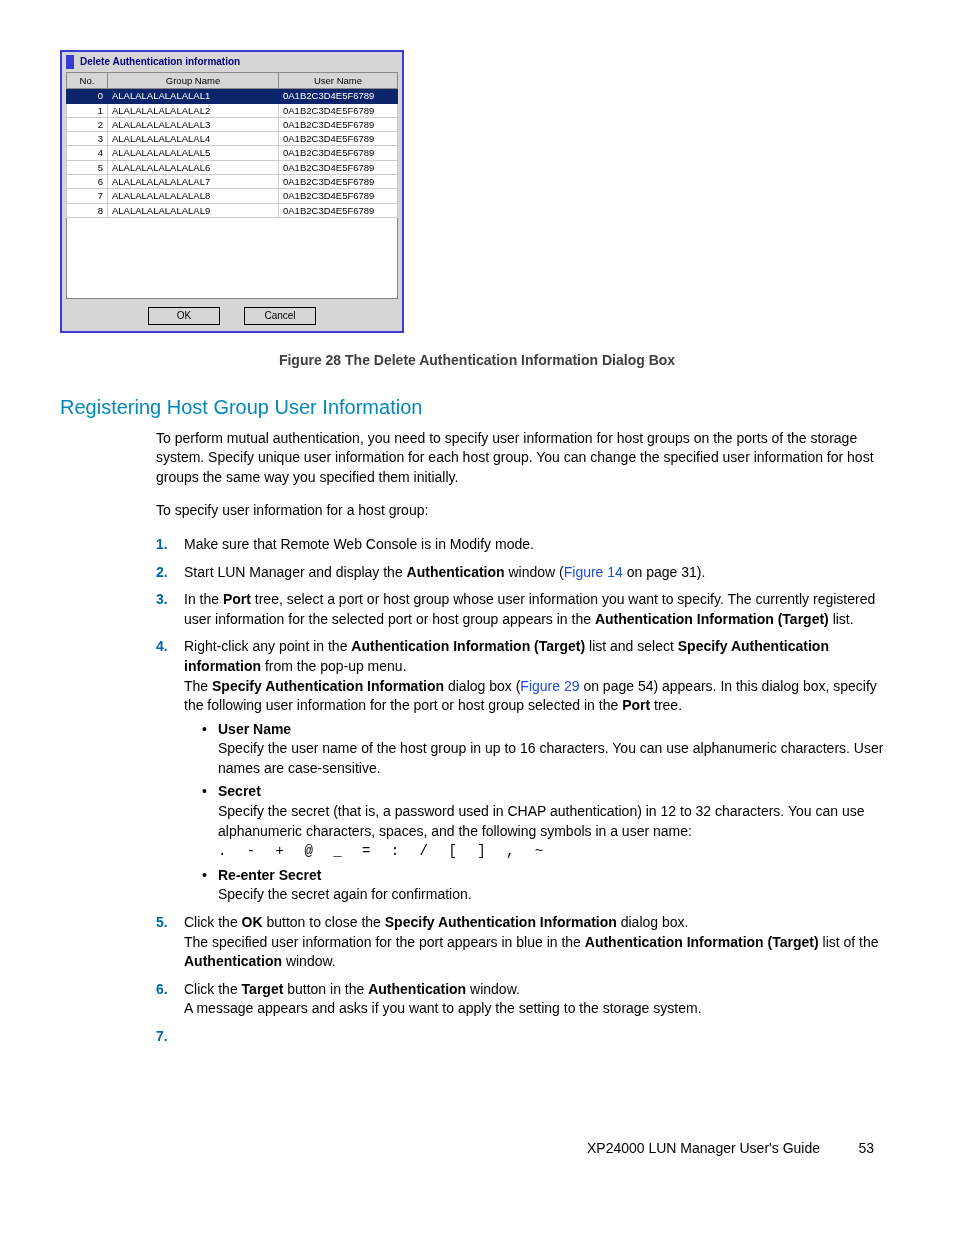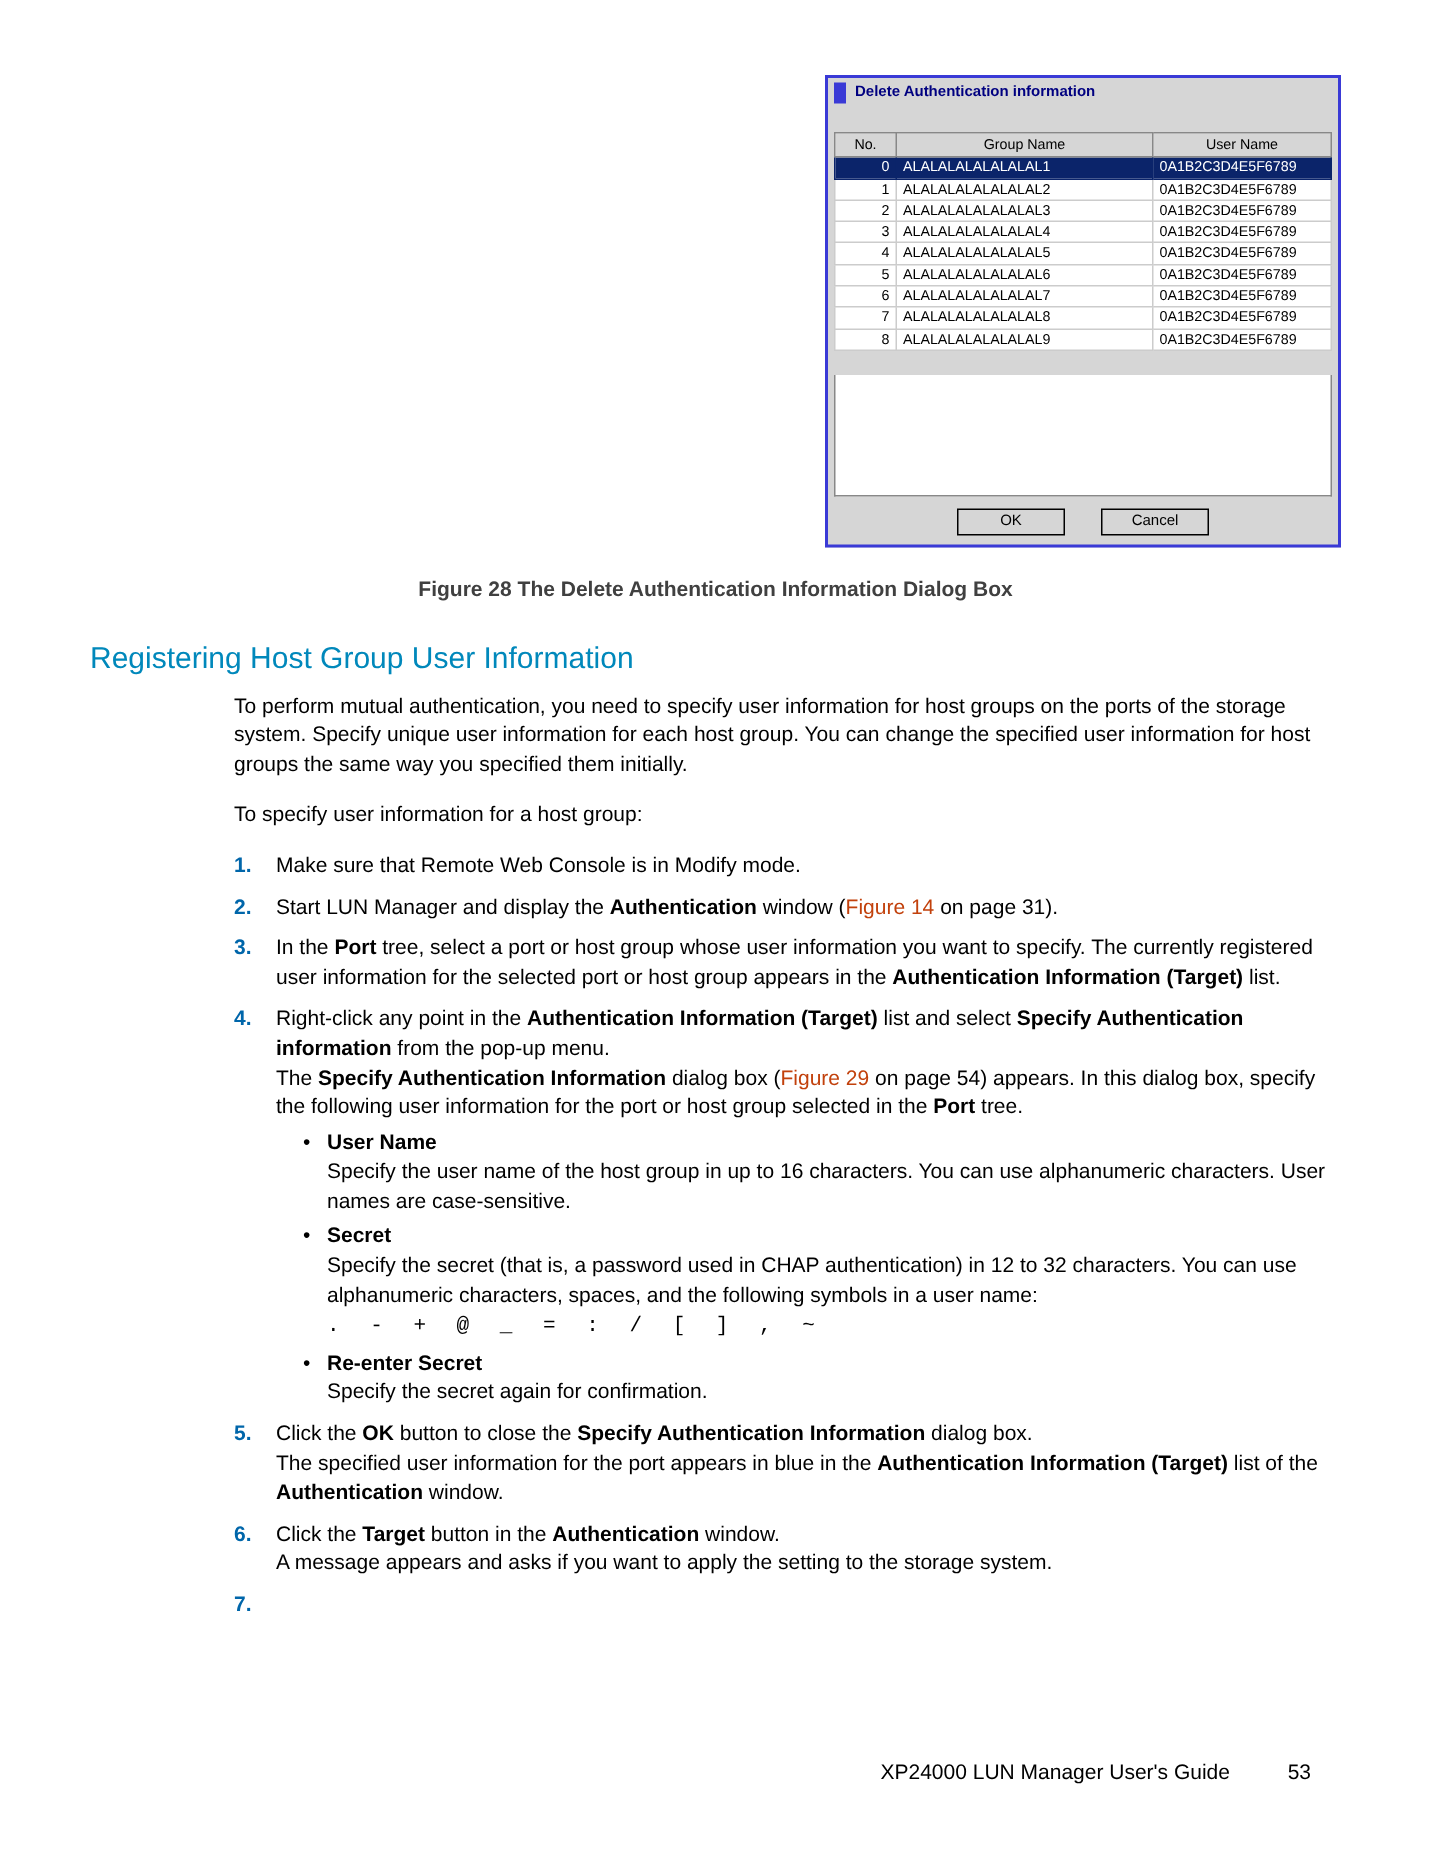--- a/index.html
+++ b/index.html
@@ -1,40 +1,40 @@
 <!DOCTYPE html>
 <html><head>
 <meta charset="utf-8">
 <style>
   html, body { margin: 0; padding: 0; background: #fff; font-family: Arial, Helvetica, sans-serif; width: 954px; }
   .page { padding: 50px 60px 40px 60px; box-sizing: border-box; width: 954px; }
-  .dialog-wrap { display: flex; justify-content: flex-end; margin-bottom: 18px; }
+  .dialog-wrap { display: flex; justify-content: flex-start; margin-bottom: 18px; }
   .dialog { width: 340px; border: 2px solid #3a3ad6; background: #d6d6d6; font-size: 10px; font-family: Arial, sans-serif; }
   .dialog-title { background: #d6d6d6; display: flex; align-items: center; padding: 3px 4px; font-weight: bold; color: #000080; }
   .dialog-title .bar { width: 8px; height: 14px; background: #3a3ad6; margin-right: 6px; }
-  .tbl-wrap { margin: 16px 4px; }
+  .tbl-wrap { margin: 0 4px; }
   table.dlg { border-collapse: collapse; width: 100%; background: #fff; font-size: 9.5px; }
   table.dlg th { border: 1px solid #888; padding: 1px 4px; background: #d6d6d6; font-weight: normal; }
   table.dlg td { border: 1px solid #ccc; padding: 0 4px; white-space: nowrap; }
   tr.sel td { background: #0b246a; color: #fff; border-color: #0b246a; }
   .tbl-pad { height: 80px; border-left:1px solid #888; border-right:1px solid #888; border-bottom:1px solid #888; background:#fff; margin:0 4px 4px 4px; }
   .dlg-btns { display: flex; justify-content: center; gap: 24px; padding: 4px 0 6px 0; }
   .dlg-btn { width: 70px; text-align: center; padding: 1px 0; border: 1px solid #000; background: #d6d6d6; font-size: 10px; cursor: pointer; }
   .figcap { text-align: center; color: #404040; font-weight: bold; font-family: Arial, sans-serif; font-size: 14px; margin-bottom: 22px; }
   h2.sec { color: #0088bb; font-weight: normal; font-family: Arial, sans-serif; font-size: 20px; margin: 0 0 8px 0; }
   .content { font-family: Arial, sans-serif; font-size: 14px; line-height: 1.4; color: #000; }
   .para { margin: 0 0 14px 96px; }
   ol.steps { list-style: none; padding: 0; margin: 0 0 0 96px; }
   ol.steps > li { margin-bottom: 8px; position: relative; padding-left: 28px; }
   ol.steps > li .num { position: absolute; left: 0; top: 0; color: #0066aa; font-weight: bold; }
   ul.sub { list-style: none; padding: 0; margin: 4px 0 4px 18px; }
   ul.sub > li { position: relative; padding-left: 16px; margin-bottom: 4px; }
   ul.sub > li::before { content: "•"; position: absolute; left: 0; top: 0; }
   .b { font-weight: bold; }
-  .lnk { color: #c2410c; }
+  .lnk { color: #1d4ed8; }
   .mono { font-family: "Courier New", monospace; letter-spacing: 6px; }
   .footer { margin-top: 120px; display: flex; justify-content: flex-end; gap: 24px; font-size: 14px; font-family: Arial, sans-serif; padding-right: 20px; }
   .footer .pg { width: 30px; text-align: right; }
 </style>
 </head>
 <body>
 
 <div class="page content">
 
   <div class="dialog-wrap">

